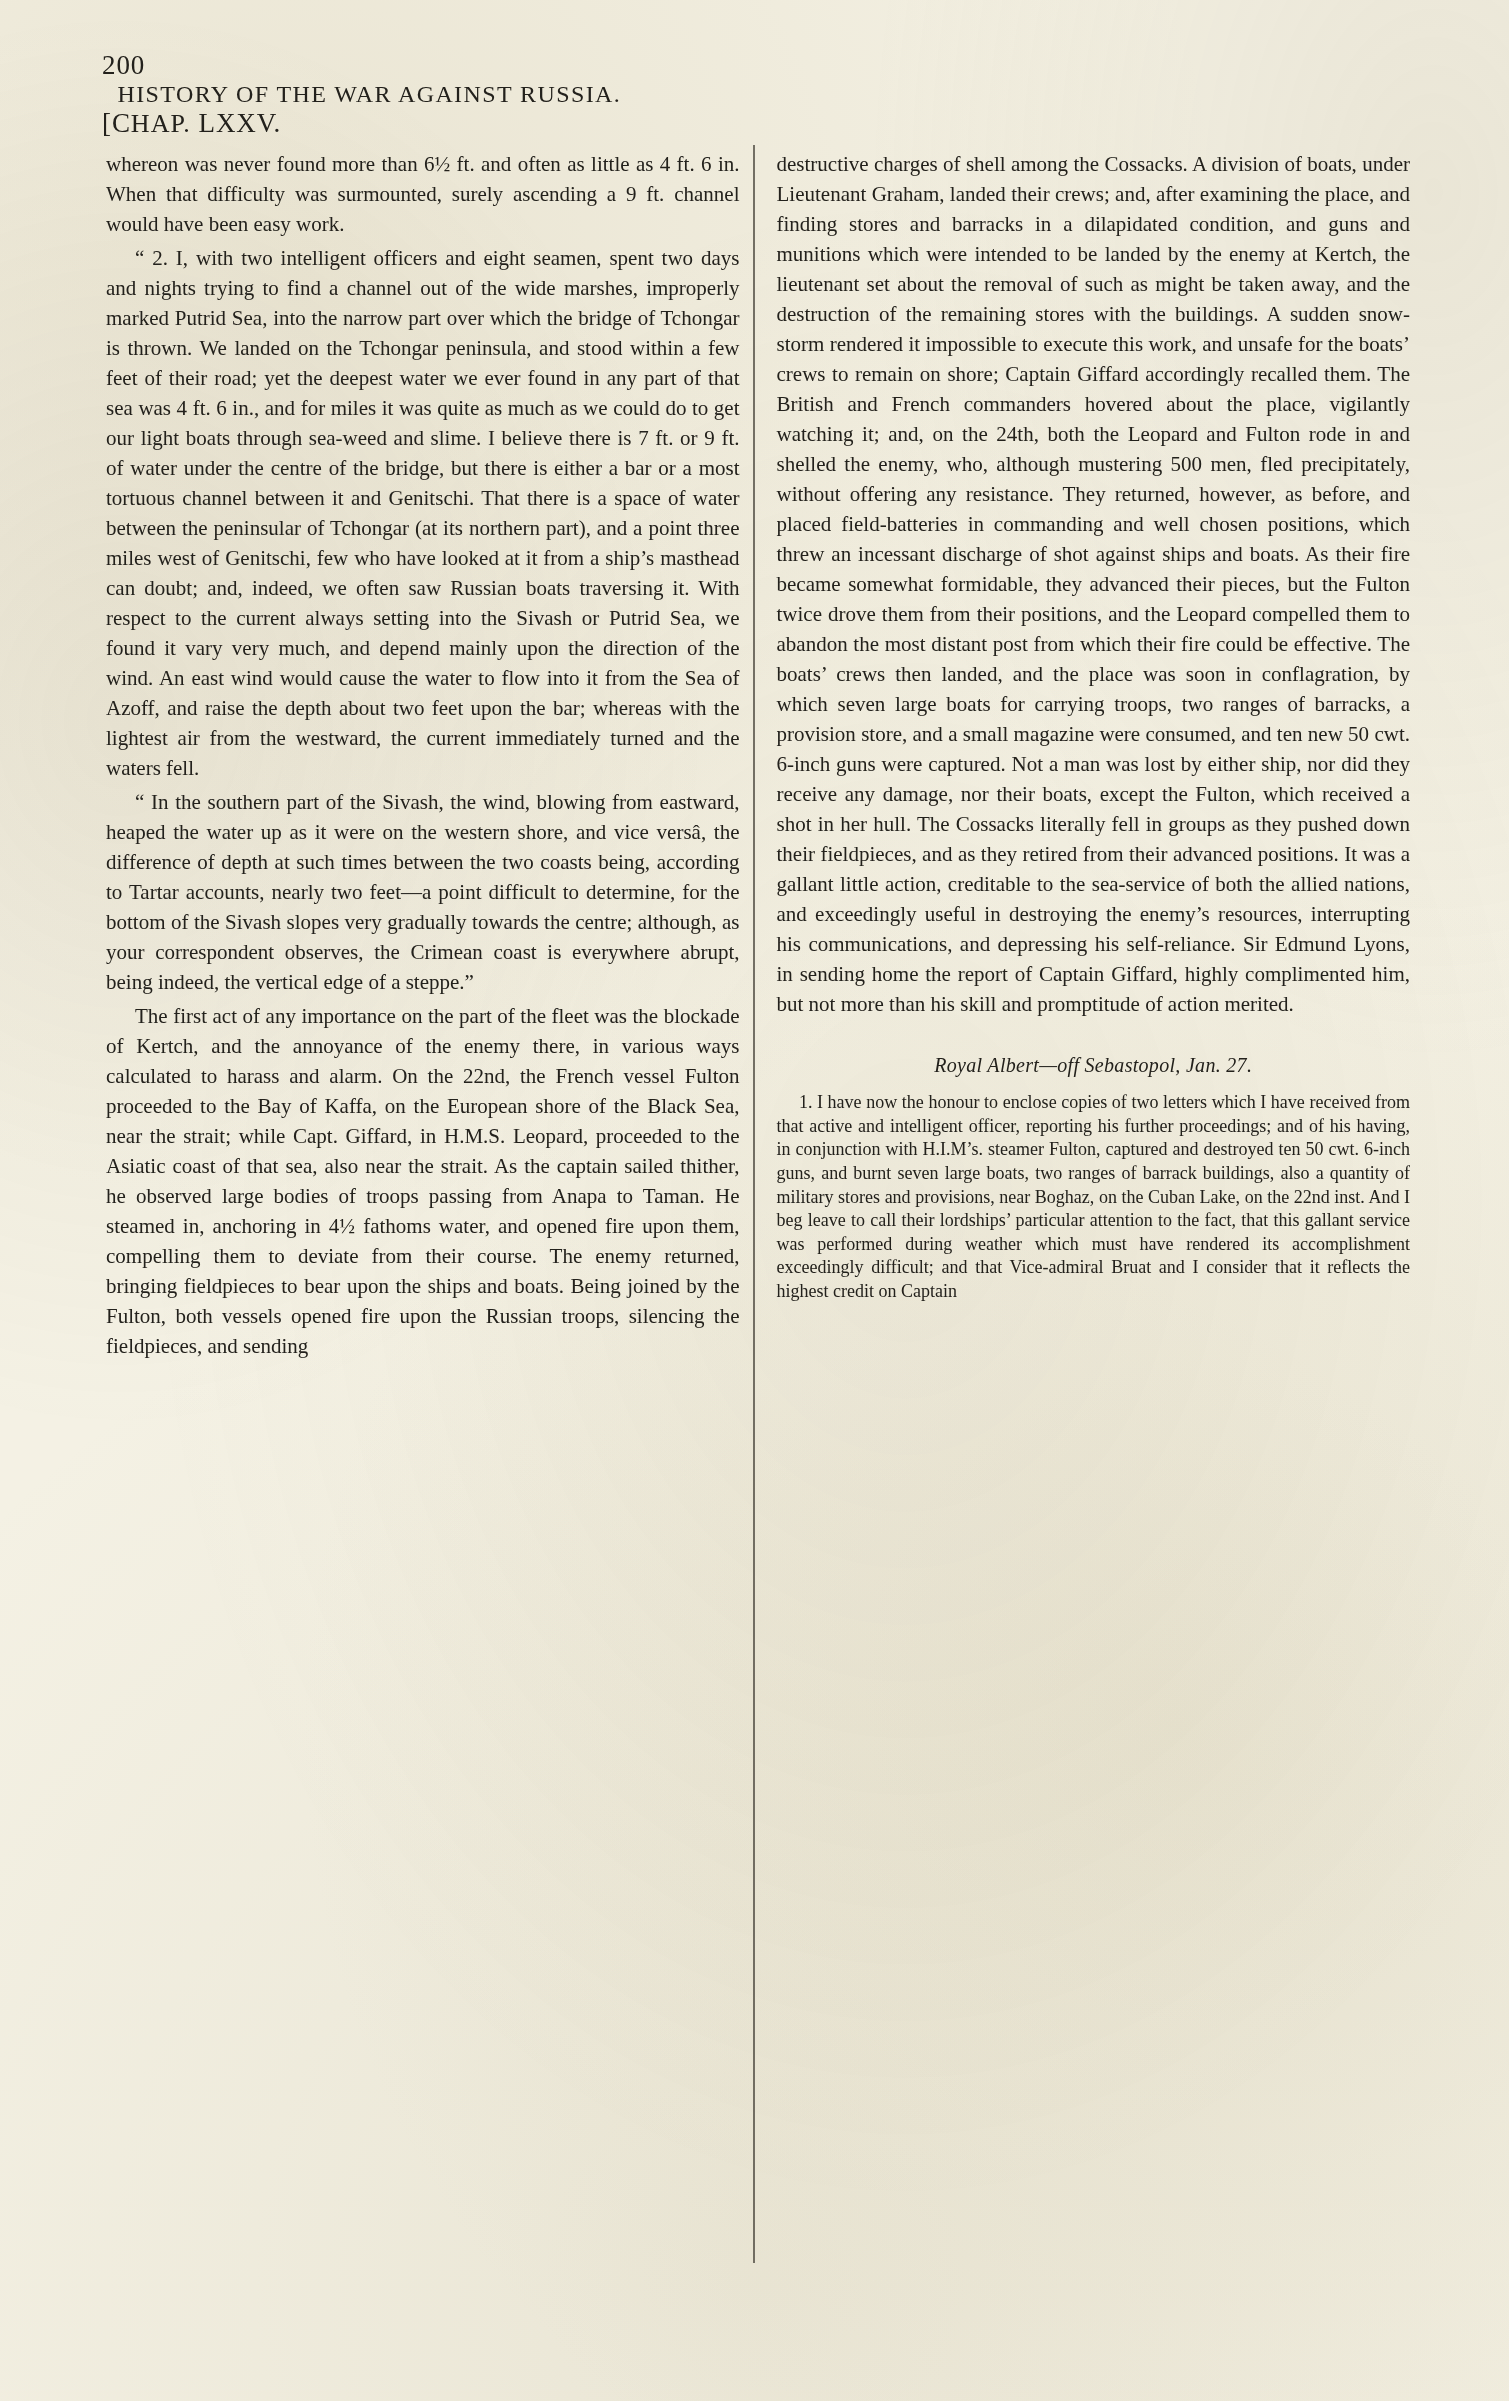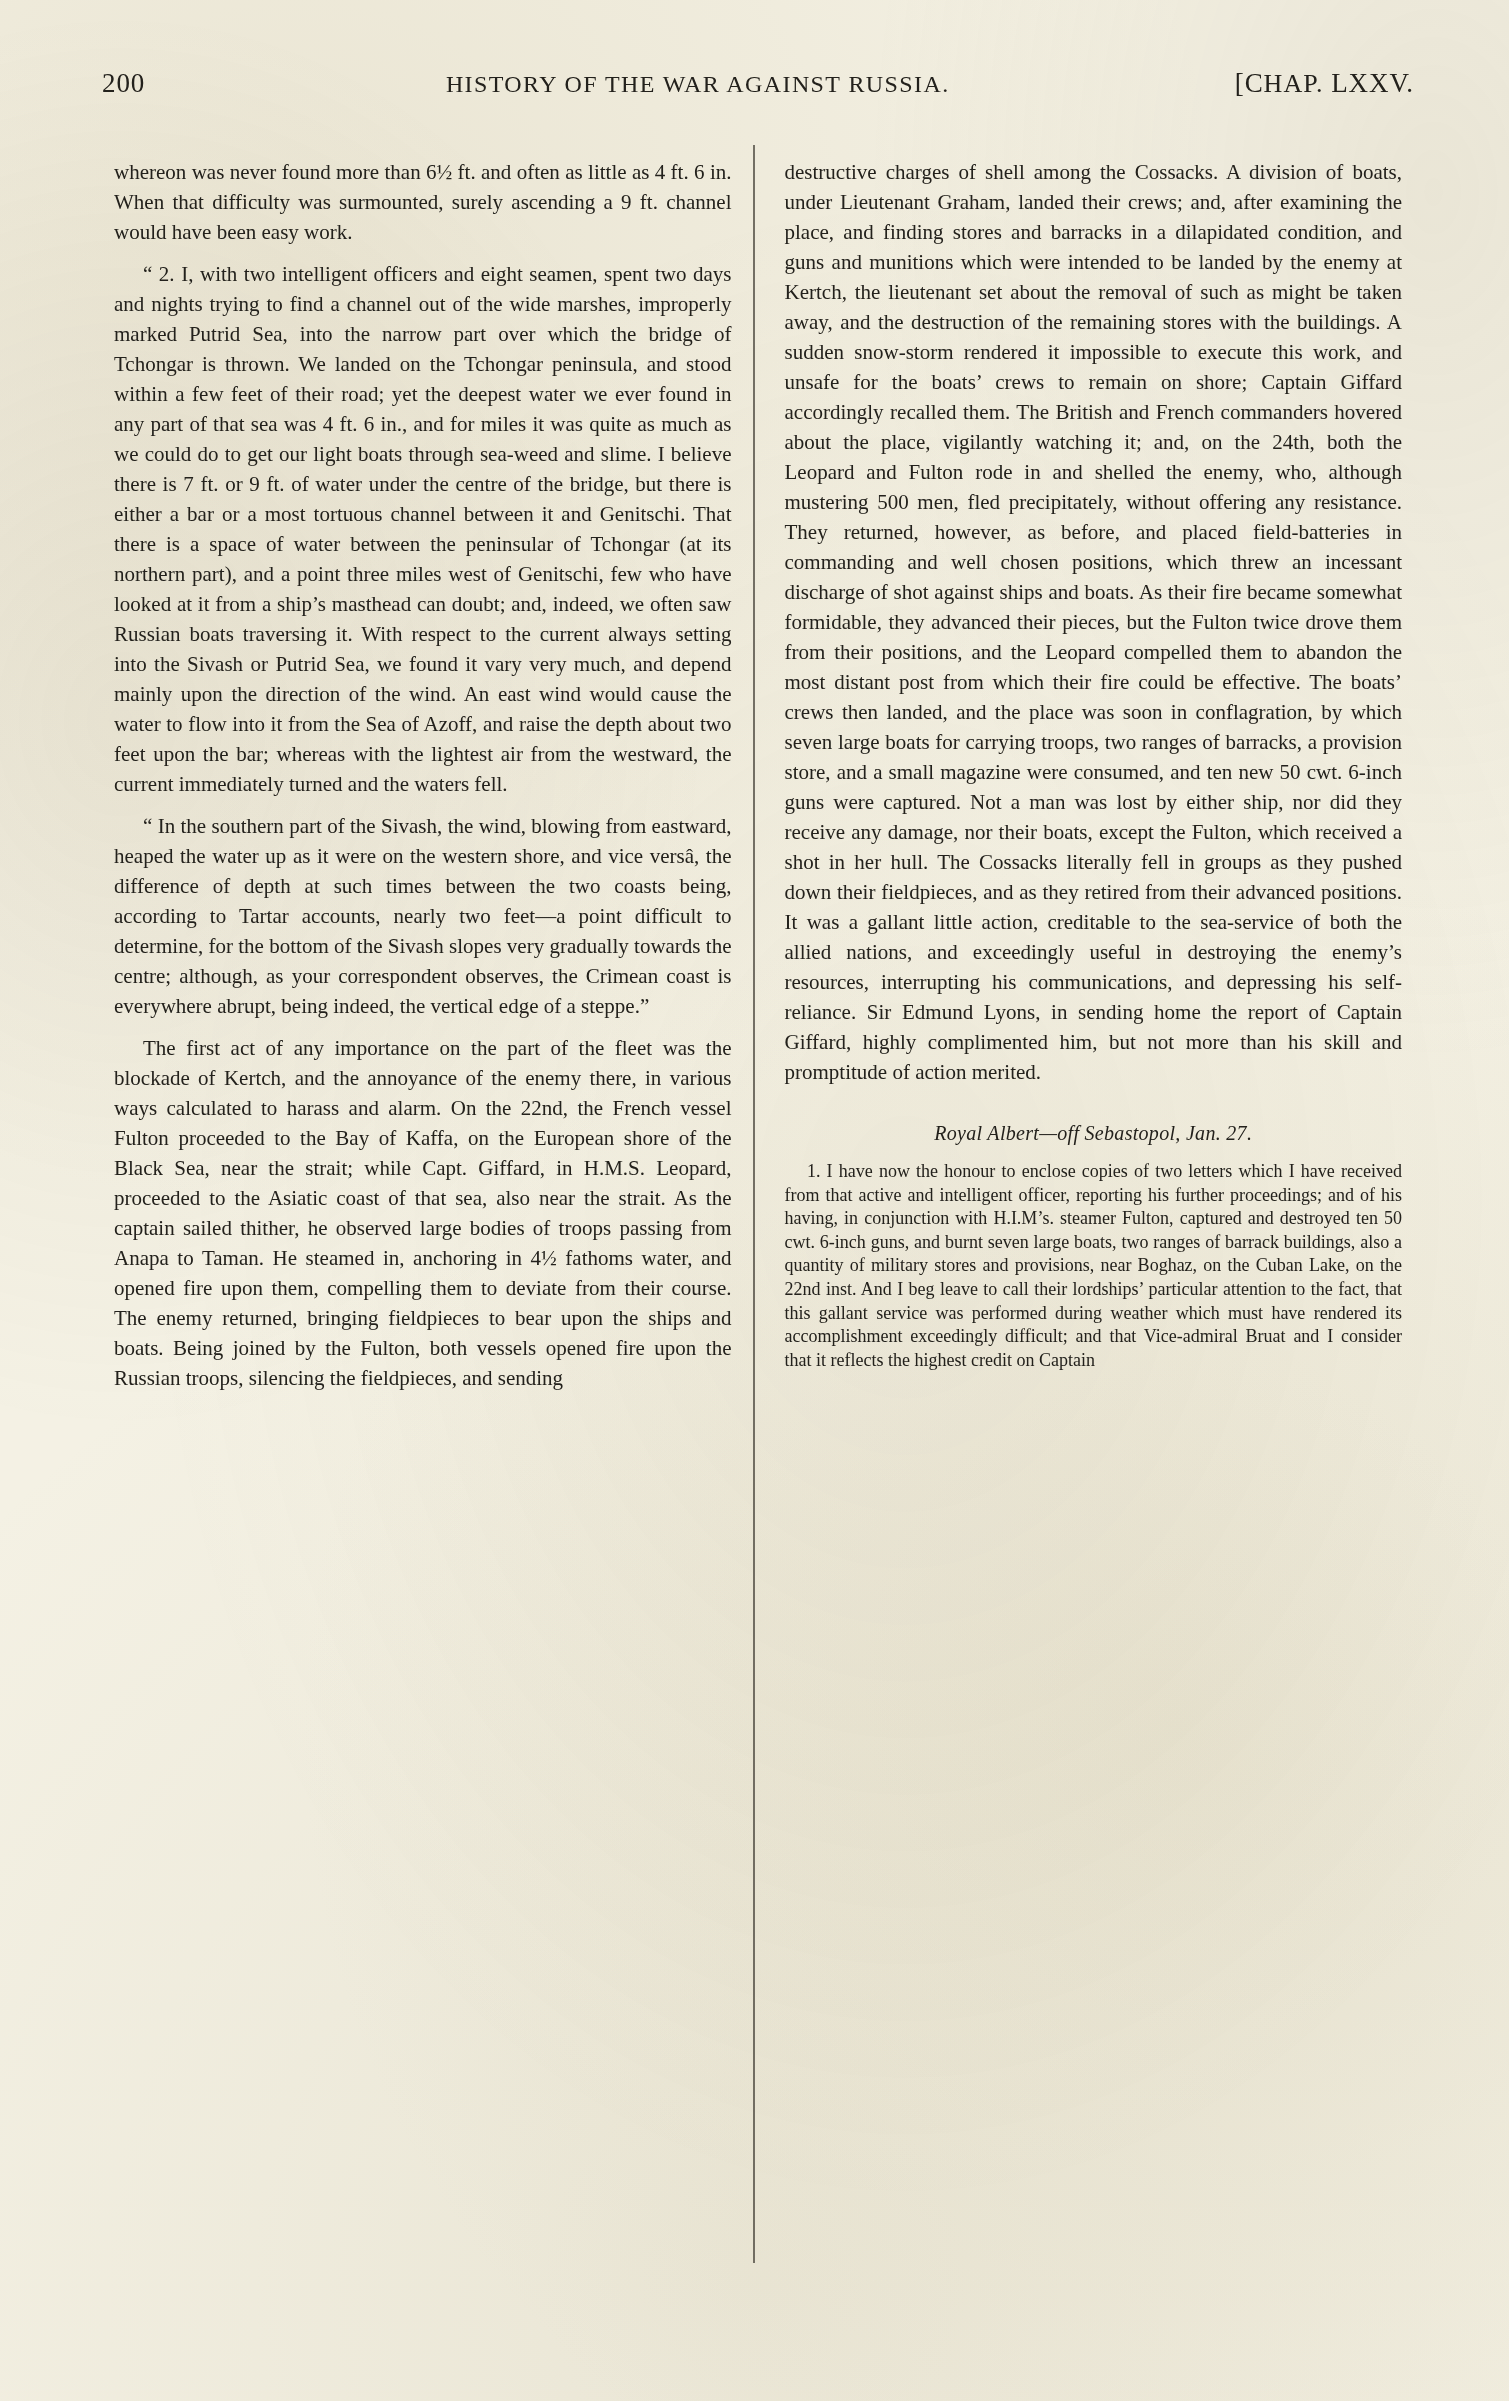--- a/index.html
+++ b/index.html
@@ -27,29 +27,30 @@
     background-image:
       radial-gradient(ellipse at 8% 30%, rgba(170,160,130,0.10) 0%, rgba(0,0,0,0) 30%),
       radial-gradient(ellipse at 95% 8%, rgba(170,160,130,0.12) 0%, rgba(0,0,0,0) 28%),
       radial-gradient(ellipse at 60% 50%, rgba(190,180,150,0.07) 0%, rgba(0,0,0,0) 60%);
     mix-blend-mode: multiply;
   }
 
   
   .runhead {
     position: absolute;
-    top: 68px;
+    top: 50px;
     left: 102px;
     right: 95px;
     height: 35px;
     display: flex;
     align-items: baseline;
     justify-content: space-between;
     font-size: 27px;
     letter-spacing: 0.4px;
+    flex-direction: column;
   }
   .runhead .folio {
     font-size: 27px;
     letter-spacing: 0.9px;
   }
   .runhead .title {
     flex: 1;
     text-align: center;
     font-size: 24px;
     letter-spacing: 1.4px;
@@ -91,21 +92,21 @@
     position: absolute;
     top: 145px;
     left: 753px;
     width: 1.7px;
     height: 2118px;
     background: #4a463c;
     opacity: 0.75;
   }
 
   p {
-    margin: 12px;
+    margin: 4px;
     text-indent: 29px;
   }
   p.noindent { text-indent: 0; }
 
   
   .letter-head {
     margin-top: 31px;
     text-align: center;
     font-size: 20px;
     font-style: italic;

